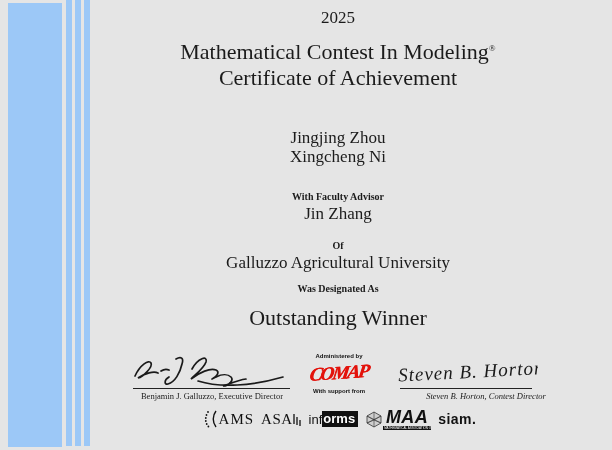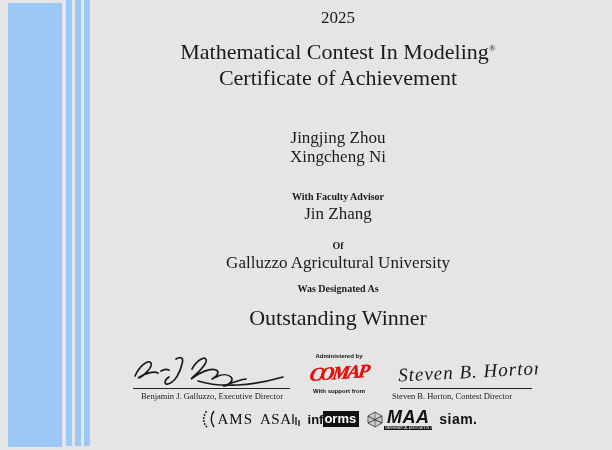--- a/index.html
+++ b/index.html
@@ -34,21 +34,21 @@
   .institution{top:253px;font-size:17px;line-height:20px;}
   .lbl-designated{top:283px;}
   .designation{top:308px;font-size:22px;line-height:20px;}
 
   
   .sig-line{position:absolute;height:1px;background:#222;}
   .sig-line-left{left:133px;top:388px;width:157px;}
   .sig-line-right{left:400px;top:388px;width:132px;}
   .sig-caption{position:absolute;font-size:8.5px;line-height:10px;text-align:center;color:#1b1b1b;}
   .sig-caption-left{left:130px;top:391px;width:164px;}
-  .sig-caption-right{left:372px;top:391px;width:160px;}
+  .sig-caption-right{left:406px;top:391px;width:160px;font-style:italic;}
   .sig-svg{position:absolute;}
   .sig-svg-left{left:128px;top:350px;}
   .sig-svg-right{left:396px;top:352px;}
 
   
   .admin-block{position:absolute;left:289px;top:352px;width:100px;text-align:center;}
   .tiny-label{font-size:6px;font-weight:bold;font-family:"Liberation Sans", sans-serif;line-height:8px;color:#111;}
   .comap-logo{
     display:inline-block;
     margin-top:2px;
@@ -63,21 +63,21 @@
 
   
   .sponsors{
     position:absolute;left:90px;top:408px;width:500px;height:22px;
     display:flex;justify-content:center;align-items:center;gap:7px;
     font-family:"Liberation Sans", sans-serif;color:#111;
   }
   .sp-item{display:flex;align-items:center;}
   .ams-text{font-family:"Liberation Serif", serif;font-size:15px;letter-spacing:1px;color:#111;}
   .asa-text{font-family:"Liberation Serif", serif;font-size:15px;letter-spacing:0.5px;color:#111;}
-  .informs-prefix{font-size:13px;font-weight:bold;color:#111;}
+  .informs-prefix{font-size:13px;font-weight:normal;color:#111;}
   .informs-box{font-size:13px;font-weight:bold;background:#111;color:#fff;padding:0 3px 1px 1px;}
   .maa-col{display:flex;flex-direction:column;align-items:center;line-height:1;}
   .maa-text{font-size:18px;font-weight:bold;letter-spacing:0.5px;color:#111;font-style:italic;}
   .maa-caption{font-size:3px;background:#111;color:#fff;padding:0.5px 1px;white-space:nowrap;overflow:hidden;max-width:46px;}
   .siam-text{font-size:14px;font-weight:bold;letter-spacing:0.5px;color:#111;}
 </style>
 </head>
 <body>
 
 <div class="page">

